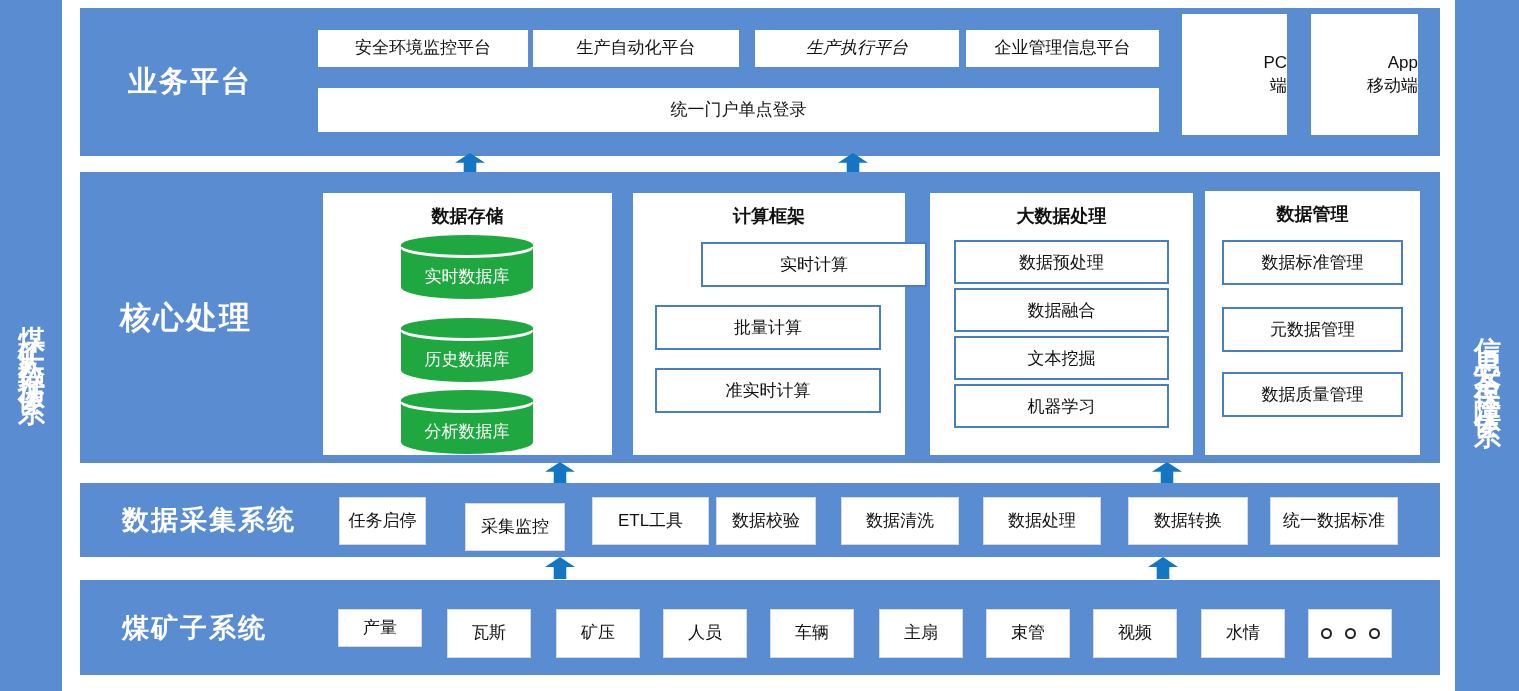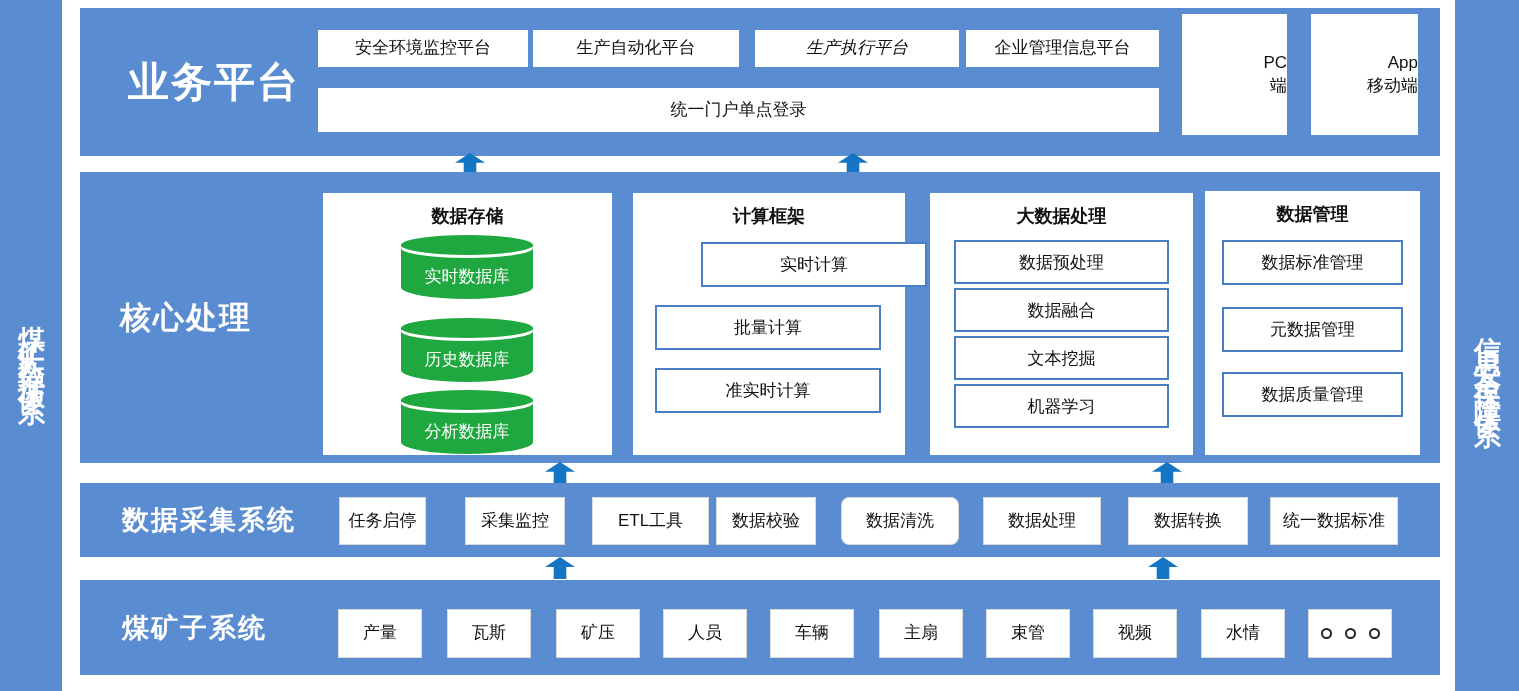--- a/index.html
+++ b/index.html
@@ -16,21 +16,21 @@
     font-weight:bold;font-size:27px;letter-spacing:12px;line-height:1;}
   .side.right .side-label{margin-top:34px;}
   
   .band{position:absolute;left:80px;width:1360px;background:var(--band-blue,#5A8CD2);}
   .band1{top:8px;height:148px;}
   .band2{top:172px;height:291px;}
   .band3{top:483px;height:74px;}
   .band4{top:580px;height:95px;}
   .band-label{position:absolute;color:#fff;font-weight:bold;top:50%;
     transform:translateY(-50%);white-space:nowrap;letter-spacing:2px;}
-  .band1 .band-label{left:48px;font-size:41px;}
+  .band1 .band-label{left:48px;font-size:29px;}
   .band2 .band-label{left:40px;font-size:31px;}
   .band3 .band-label{left:42px;font-size:27px;}
   .band4 .band-label{left:42px;font-size:27px;}
   
   .wbox{position:absolute;background:#fff;display:flex;align-items:center;
     justify-content:center;font-size:17px;color:#111;text-align:center;line-height:1.3;}
   .gbox{border:1px solid #d9d9d9;box-sizing:border-box;}
   .client{flex-direction:column;align-items:flex-end;}
   
   .panel{position:absolute;background:#fff;}
@@ -128,35 +128,35 @@
       <div class="pitem" style="left:17px;top:181px;width:181px;height:45px;">数据质量管理</div>
     </div>
   </div>
 
   <div class="arrow" style="left:545px;top:462px;height:21px;"></div>
   <div class="arrow" style="left:1152px;top:462px;height:21px;"></div>
 
   <div class="band band3">
     <div class="band-label">数据采集系统</div>
     <div class="wbox gbox" style="left:259px;top:14px;width:87px;height:48px;">任务启停</div>
-    <div class="wbox gbox" style="left:385px;top:14px;width:100px;height:48px;">采集监控</div>
+    <div class="wbox gbox" style="left:385px;top:20px;width:100px;height:48px;">采集监控</div>
     <div class="wbox gbox" style="left:512px;top:14px;width:117px;height:48px;">ETL工具</div>
     <div class="wbox gbox" style="left:636px;top:14px;width:100px;height:48px;">数据校验</div>
-    <div class="wbox gbox" style="left:761px;top:14px;width:118px;height:48px;border-radius:8px;">数据清洗</div>
+    <div class="wbox gbox" style="left:761px;top:14px;width:118px;height:48px;">数据清洗</div>
     <div class="wbox gbox" style="left:903px;top:14px;width:118px;height:48px;">数据处理</div>
     <div class="wbox gbox" style="left:1048px;top:14px;width:120px;height:48px;">数据转换</div>
     <div class="wbox gbox" style="left:1190px;top:14px;width:128px;height:48px;">统一数据标准</div>
   </div>
 
   <div class="arrow" style="left:545px;top:557px;height:22px;"></div>
   <div class="arrow" style="left:1148px;top:557px;height:22px;"></div>
 
   <div class="band band4">
     <div class="band-label">煤矿子系统</div>
-    <div class="wbox gbox" style="left:258px;top:29px;width:84px;height:49px;">产量</div>
+    <div class="wbox gbox" style="left:258px;top:29px;width:84px;height:38px;">产量</div>
     <div class="wbox gbox" style="left:367px;top:29px;width:84px;height:49px;">瓦斯</div>
     <div class="wbox gbox" style="left:476px;top:29px;width:84px;height:49px;">矿压</div>
     <div class="wbox gbox" style="left:583px;top:29px;width:84px;height:49px;">人员</div>
     <div class="wbox gbox" style="left:690px;top:29px;width:84px;height:49px;">车辆</div>
     <div class="wbox gbox" style="left:799px;top:29px;width:84px;height:49px;">主扇</div>
     <div class="wbox gbox" style="left:906px;top:29px;width:84px;height:49px;">束管</div>
     <div class="wbox gbox" style="left:1013px;top:29px;width:84px;height:49px;">视频</div>
     <div class="wbox gbox" style="left:1121px;top:29px;width:84px;height:49px;">水情</div>
     <div class="wbox gbox" style="left:1228px;top:29px;width:84px;height:49px;" title="。。。">
       <div class="dotrow">

